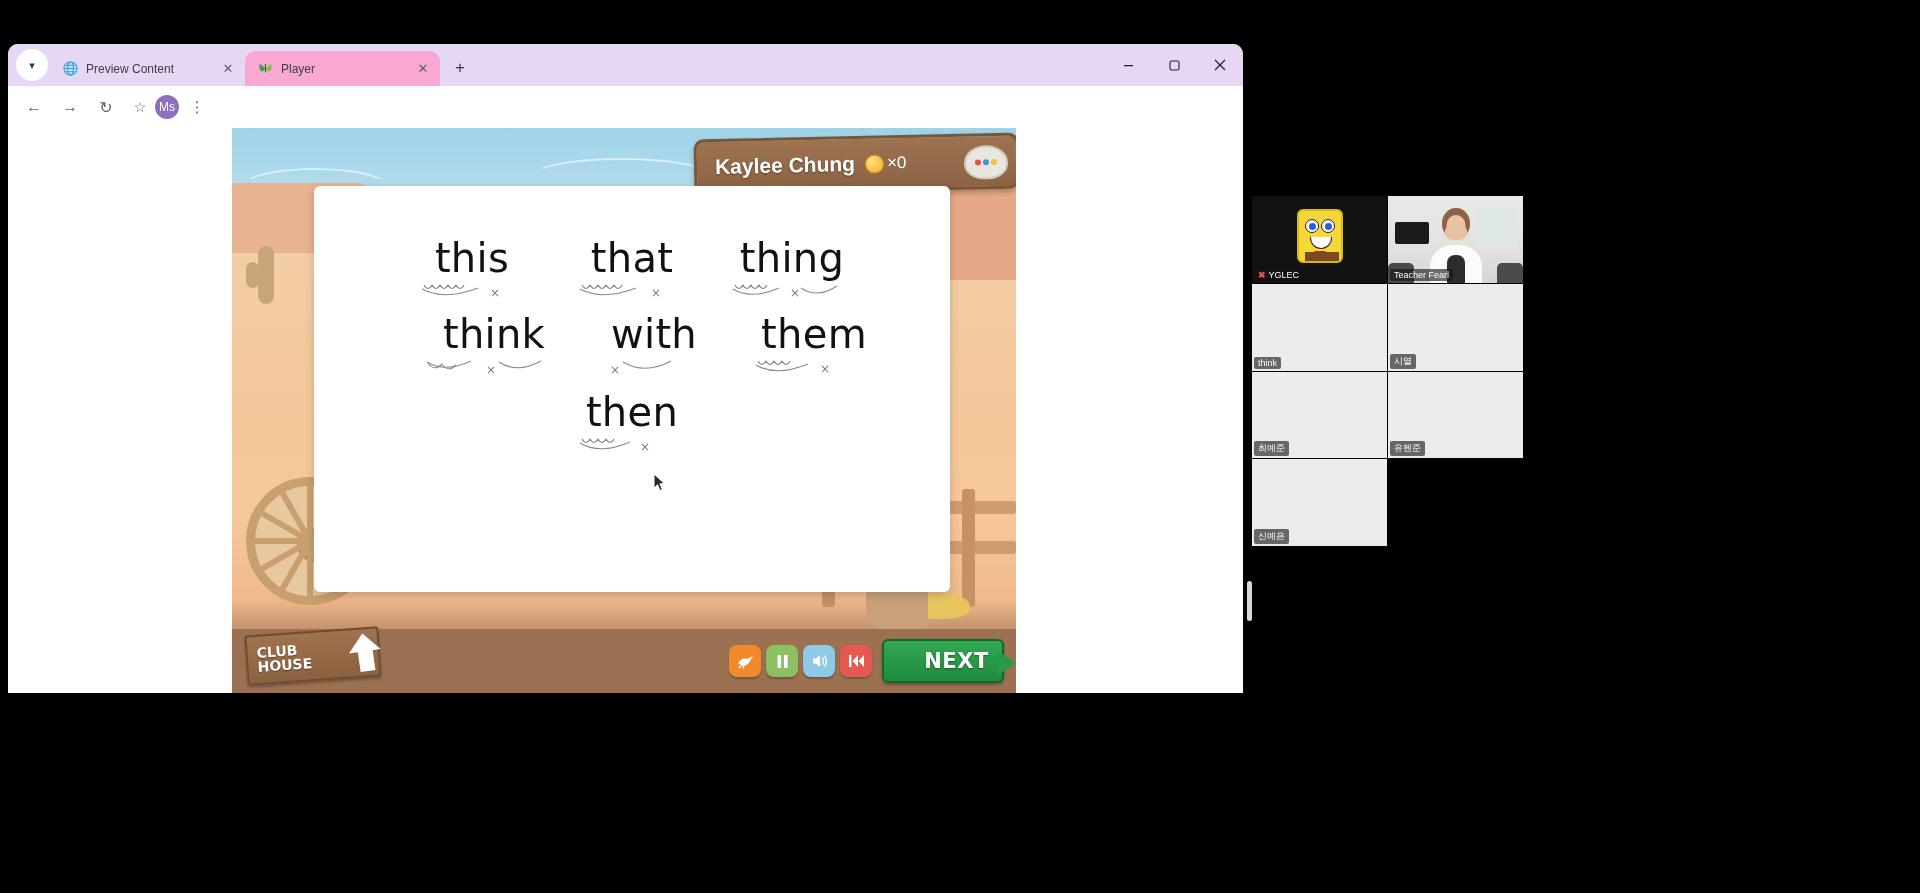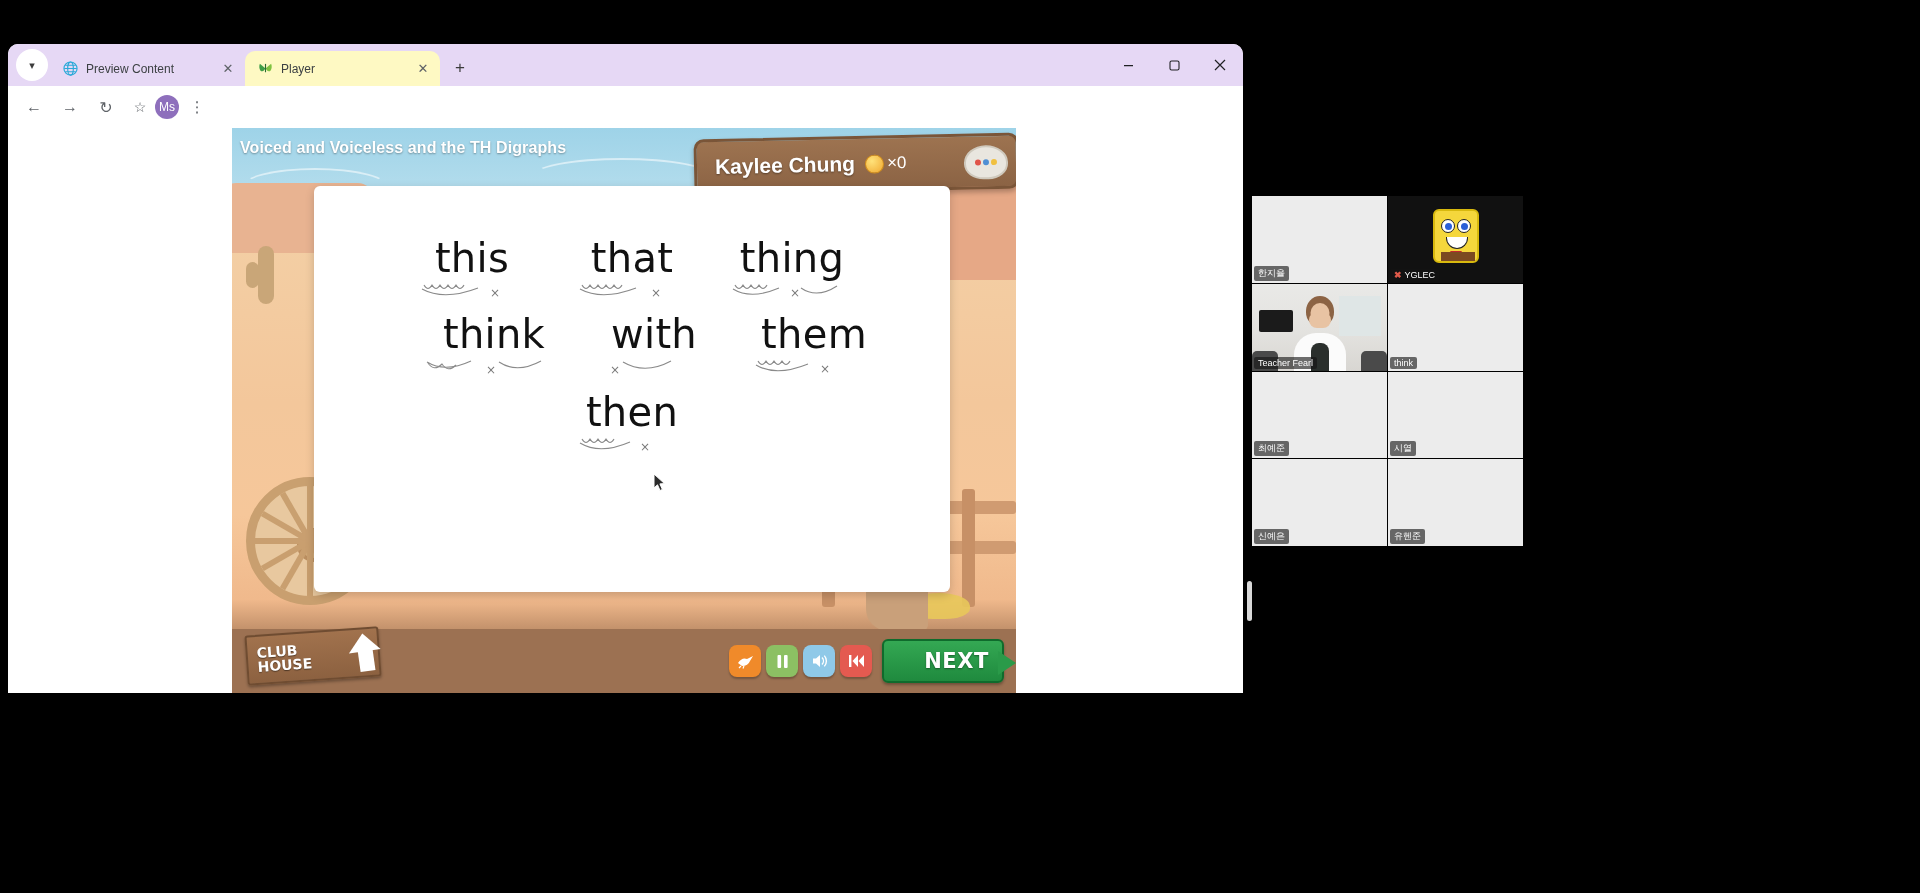--- a/index.html
+++ b/index.html
@@ -33,21 +33,21 @@
   }
   .tab {
     height: 35px; width: 195px;
     display: flex; align-items: center;
     padding: 0 8px 0 12px;
     border-radius: 10px 10px 0 0;
     position: relative; flex: none;
     font-size: 12px; color: #3c4043;
   }
   .tab.inactive { background: #e6d8f5; }
-  .tab.active { background: #fef9c3; }
+  .tab.active { background: #f9a8d4; }
   .tab-favicon {
     width: 16px; height: 16px; flex: none; margin-right: 8px;
     display: flex; align-items: center; justify-content: center;
     font-size: 13px; line-height: 1;
   }
   .tab-title {
     flex: 1; white-space: nowrap; overflow: hidden;
     text-overflow: ellipsis; font-size: 12px;
   }
   .tab-close {
@@ -564,21 +564,20 @@
         <div class="spoke" style="transform:rotate(30deg);"></div>
         <div class="spoke" style="transform:rotate(60deg);"></div>
         <div class="spoke" style="transform:rotate(90deg);"></div>
         <div class="spoke" style="transform:rotate(120deg);"></div>
         <div class="spoke" style="transform:rotate(150deg);"></div>
       </div>
 
       <div id="gold-pile"></div>
       <div id="boot"></div>
 
-      <div id="lesson-title-bar">Voiced and Voiceless and the TH Digraphs</div>
 
       <div id="student-banner">
         <span id="student-name">Kaylee Chung</span>
         <span id="coin-icon"></span>
         <span id="coin-count">×0</span>
         <span id="palette-icon">
           <span class="paint-dot" style="background:#e0544a;"></span>
           <span class="paint-dot" style="background:#4f8fd4;"></span>
           <span class="paint-dot" style="background:#f0c040;"></span>
         </span>
@@ -725,23 +724,20 @@
         </div>
 
       </div>
     </div>
   </div>
 </div>
 
 <div id="video-panel">
   <div id="video-grid">
 
-    <div class="vtile">
-      <span class="vname">한지율</span>
-    </div>
 
     <div class="vtile dark">
       <span id="sb-avatar">
         <span class="sb-eye" style="left:6px;">
             <span class="sb-pupil"></span>
           </span>
         <span class="sb-eye" style="right:6px;">
             <span class="sb-pupil"></span>
           </span>
         <span class="sb-mouth"></span>
@@ -766,30 +762,30 @@
       <span class="person-face"></span>
       <span class="person-hands"></span>
       <span class="vname">Teacher Fearl</span>
     </div>
 
     <div class="vtile">
       <span class="vname">think</span>
     </div>
 
     <div class="vtile">
+      <span class="vname">시열</span>
+    </div>
+
+    <div class="vtile">
       <span class="vname">최예준</span>
     </div>
 
     <div class="vtile">
-      <span class="vname">시열</span>
+      <span class="vname">유헨준</span>
     </div>
 
     <div class="vtile">
       <span class="vname">신예은</span>
-    </div>
-
-    <div class="vtile">
-      <span class="vname">유헨준</span>
     </div>
 
     <div id="scroll-handle"></div>
   </div>
 </div>
 
 </body></html>

